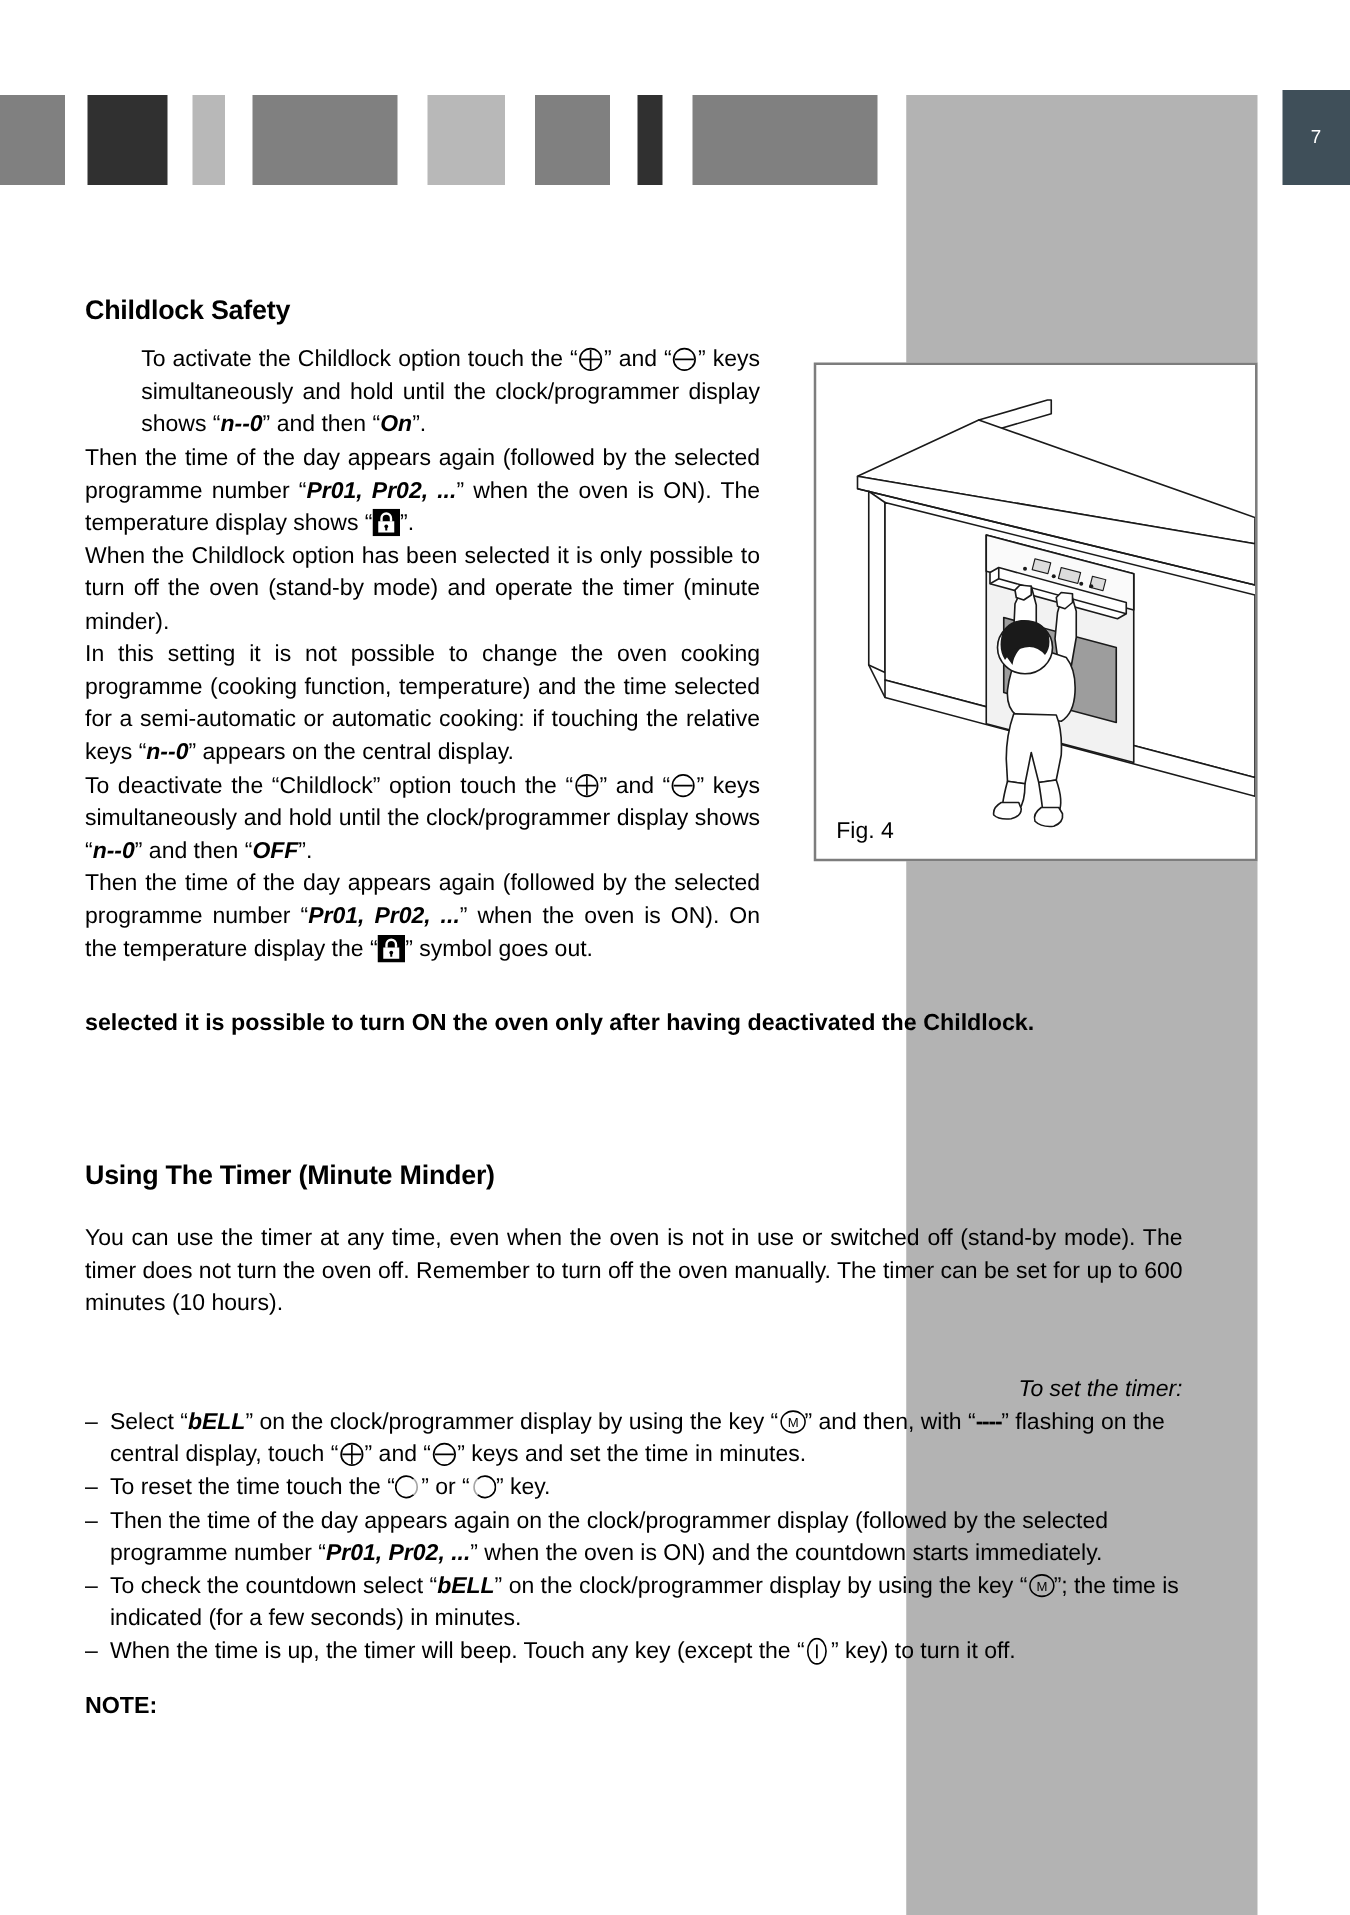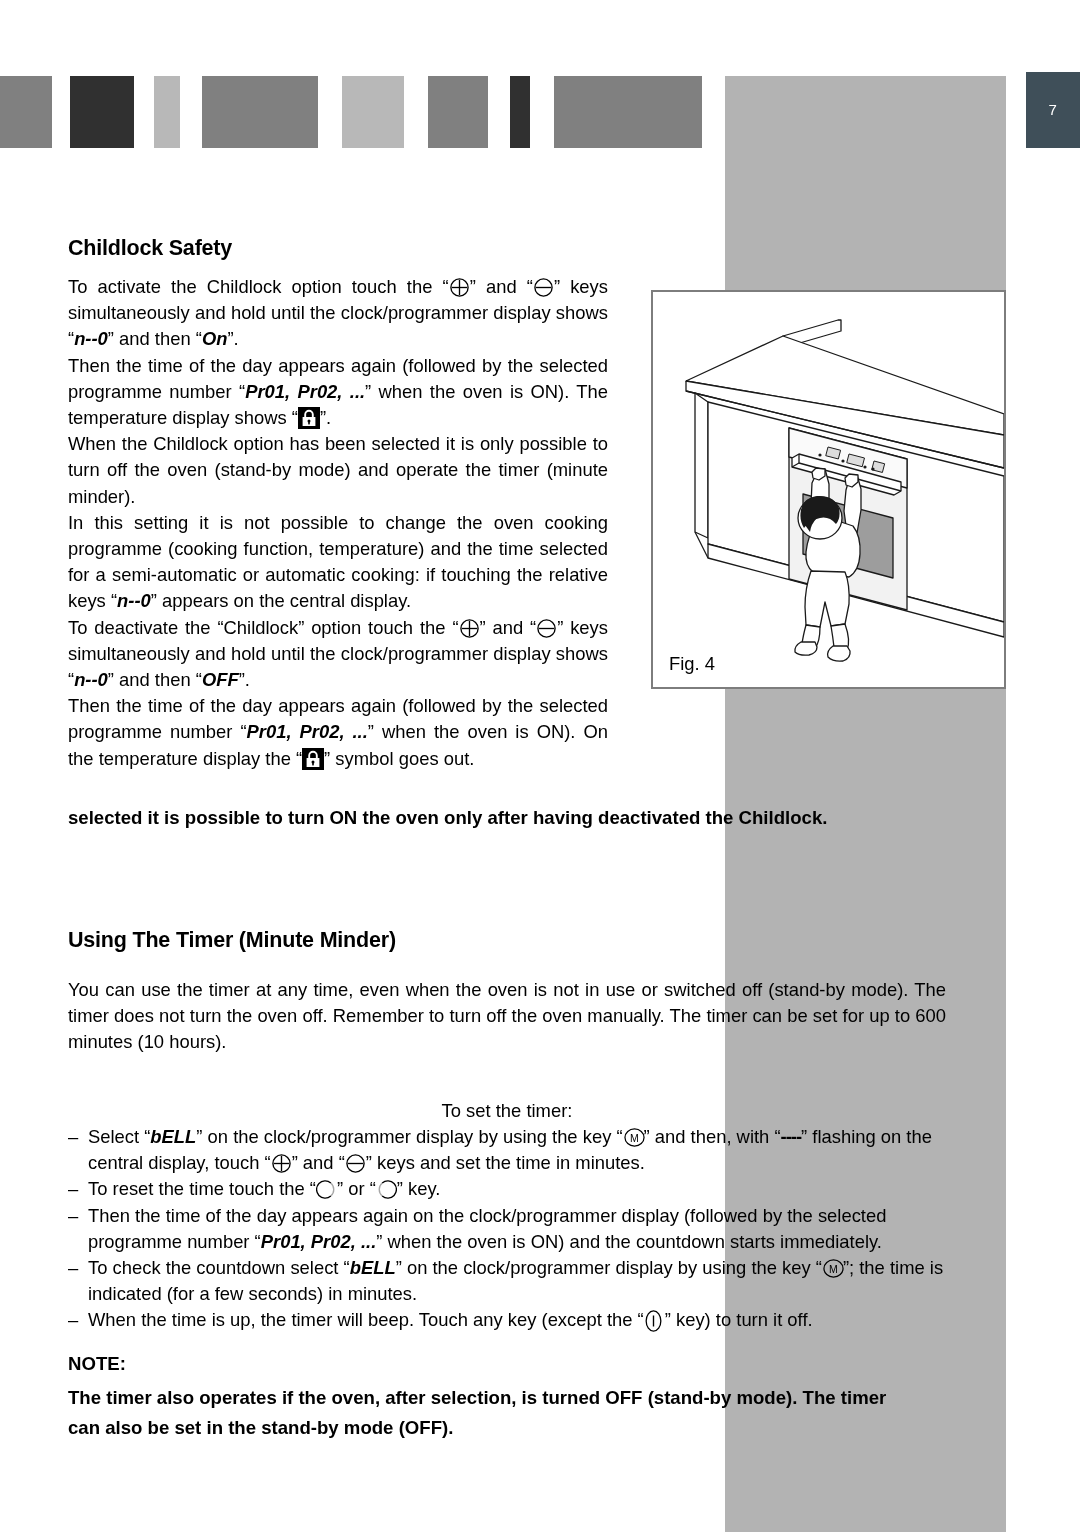--- a/index.html
+++ b/index.html
@@ -34,21 +34,21 @@
   h2.section-title{
     font-size:21.5px;font-weight:bold;margin:0;
     letter-spacing:-0.2px;
   }
 
   .body-text{
     font-size:18.4px;line-height:26.2px;
     text-align:justify;
     margin:0;
   }
-  .no-justify{text-align:center;}
+  .no-justify{text-align:right;font-style:italic;}
   .bi{font-weight:bold;font-style:italic;}
 
   
   #narrow-col{
     position:absolute;left:68px;top:236px;width:540px;
   }
   #narrow-col p{margin:0;}
 
   
   #important-block{
@@ -122,21 +122,21 @@
 <div id="page-number-badge">7</div>
 
 <div id="grey-panel"></div>
 
 <div id="content">
 
   <div id="narrow-col">
 
     <h2 class="section-title">Childlock Safety</h2>
 
-    <p class="body-text" style="margin-top:13px;"><span>To activate the Childlock option touch the “</span><span class="ikey"><svg viewBox="0 0 22 22" width="21" height="21">
+    <p class="body-text" style="margin-top:13px;margin-left:45px;"><span>To activate the Childlock option touch the “</span><span class="ikey"><svg viewBox="0 0 22 22" width="21" height="21">
             <circle cx="11" cy="11" r="9" fill="none" stroke="#000" stroke-width="1.4"></circle>
             <line x1="11" y1="3" x2="11" y2="19" stroke="#000" stroke-width="1.4"></line>
             <line x1="3" y1="11" x2="19" y2="11" stroke="#000" stroke-width="1.4"></line>
           </svg></span><span>” and “</span><span class="ikey"><svg viewBox="0 0 22 22" width="21" height="21">
             <circle cx="11" cy="11" r="9" fill="none" stroke="#000" stroke-width="1.4"></circle>
             <line x1="3" y1="11" x2="19" y2="11" stroke="#000" stroke-width="1.4"></line>
           </svg></span><span>” keys simultaneously and hold until the clock/programmer display shows “</span><span class="bi">n--0</span><span>” and then “</span><span class="bi">On</span><span>”.</span></p>
 
     <p class="body-text"><span>Then the time of the day appears again (followed by the selected programme number “</span><span class="bi">Pr01, Pr02, ...</span><span>” when the oven is ON). The temperature display shows “</span><span class="ilock"><svg viewBox="0 0 22 22" width="22" height="22">
             <rect x="0" y="0" width="22" height="22" fill="#000"></rect>
@@ -208,24 +208,20 @@
             <text x="12" y="15.5" font-family="Liberation Sans, sans-serif" font-size="11" text-anchor="middle" fill="#000">M</text>
           </svg></span><span>”; the time is indicated (for a few seconds) in minutes.</span></li>
 
     <li><span class="dash">–</span><span>When the time is up, the timer will beep.  Touch any key (except the “</span><span class="ikey"><svg viewBox="0 0 20 24" width="19" height="22">
             <ellipse cx="10" cy="12" rx="8" ry="11" fill="none" stroke="#000" stroke-width="1.4"></ellipse>
             <line x1="10" y1="6" x2="10" y2="18" stroke="#000" stroke-width="1.5"></line>
           </svg></span><span>” key) to turn it off.</span></li>
   </ul>
 
   <div id="note-label">NOTE:</div>
-  <div id="note-body">
-    <div>The timer also operates if the oven, after selection, is turned OFF (stand-by mode). The timer</div>
-    <div>can also be set in the stand-by mode (OFF).</div>
-  </div>
 
   <div id="figure-box">
     <svg id="figure-svg" width="351" height="395" viewBox="0 0 351 395">
       <g fill="none" stroke="#1a1a1a" stroke-width="1.3" stroke-linejoin="round">
 
         <path d="M130 44 L185 28 L188 28 L188 39 L133 55 Z" fill="#ffffff"></path>
 
         <path d="M33 89 L130 44 L351 122 L351 143 Z" fill="#ffffff"></path>
         <path d="M33 89 L33 99 L351 176 L351 143 L33 89" fill="#ffffff"></path>
 

